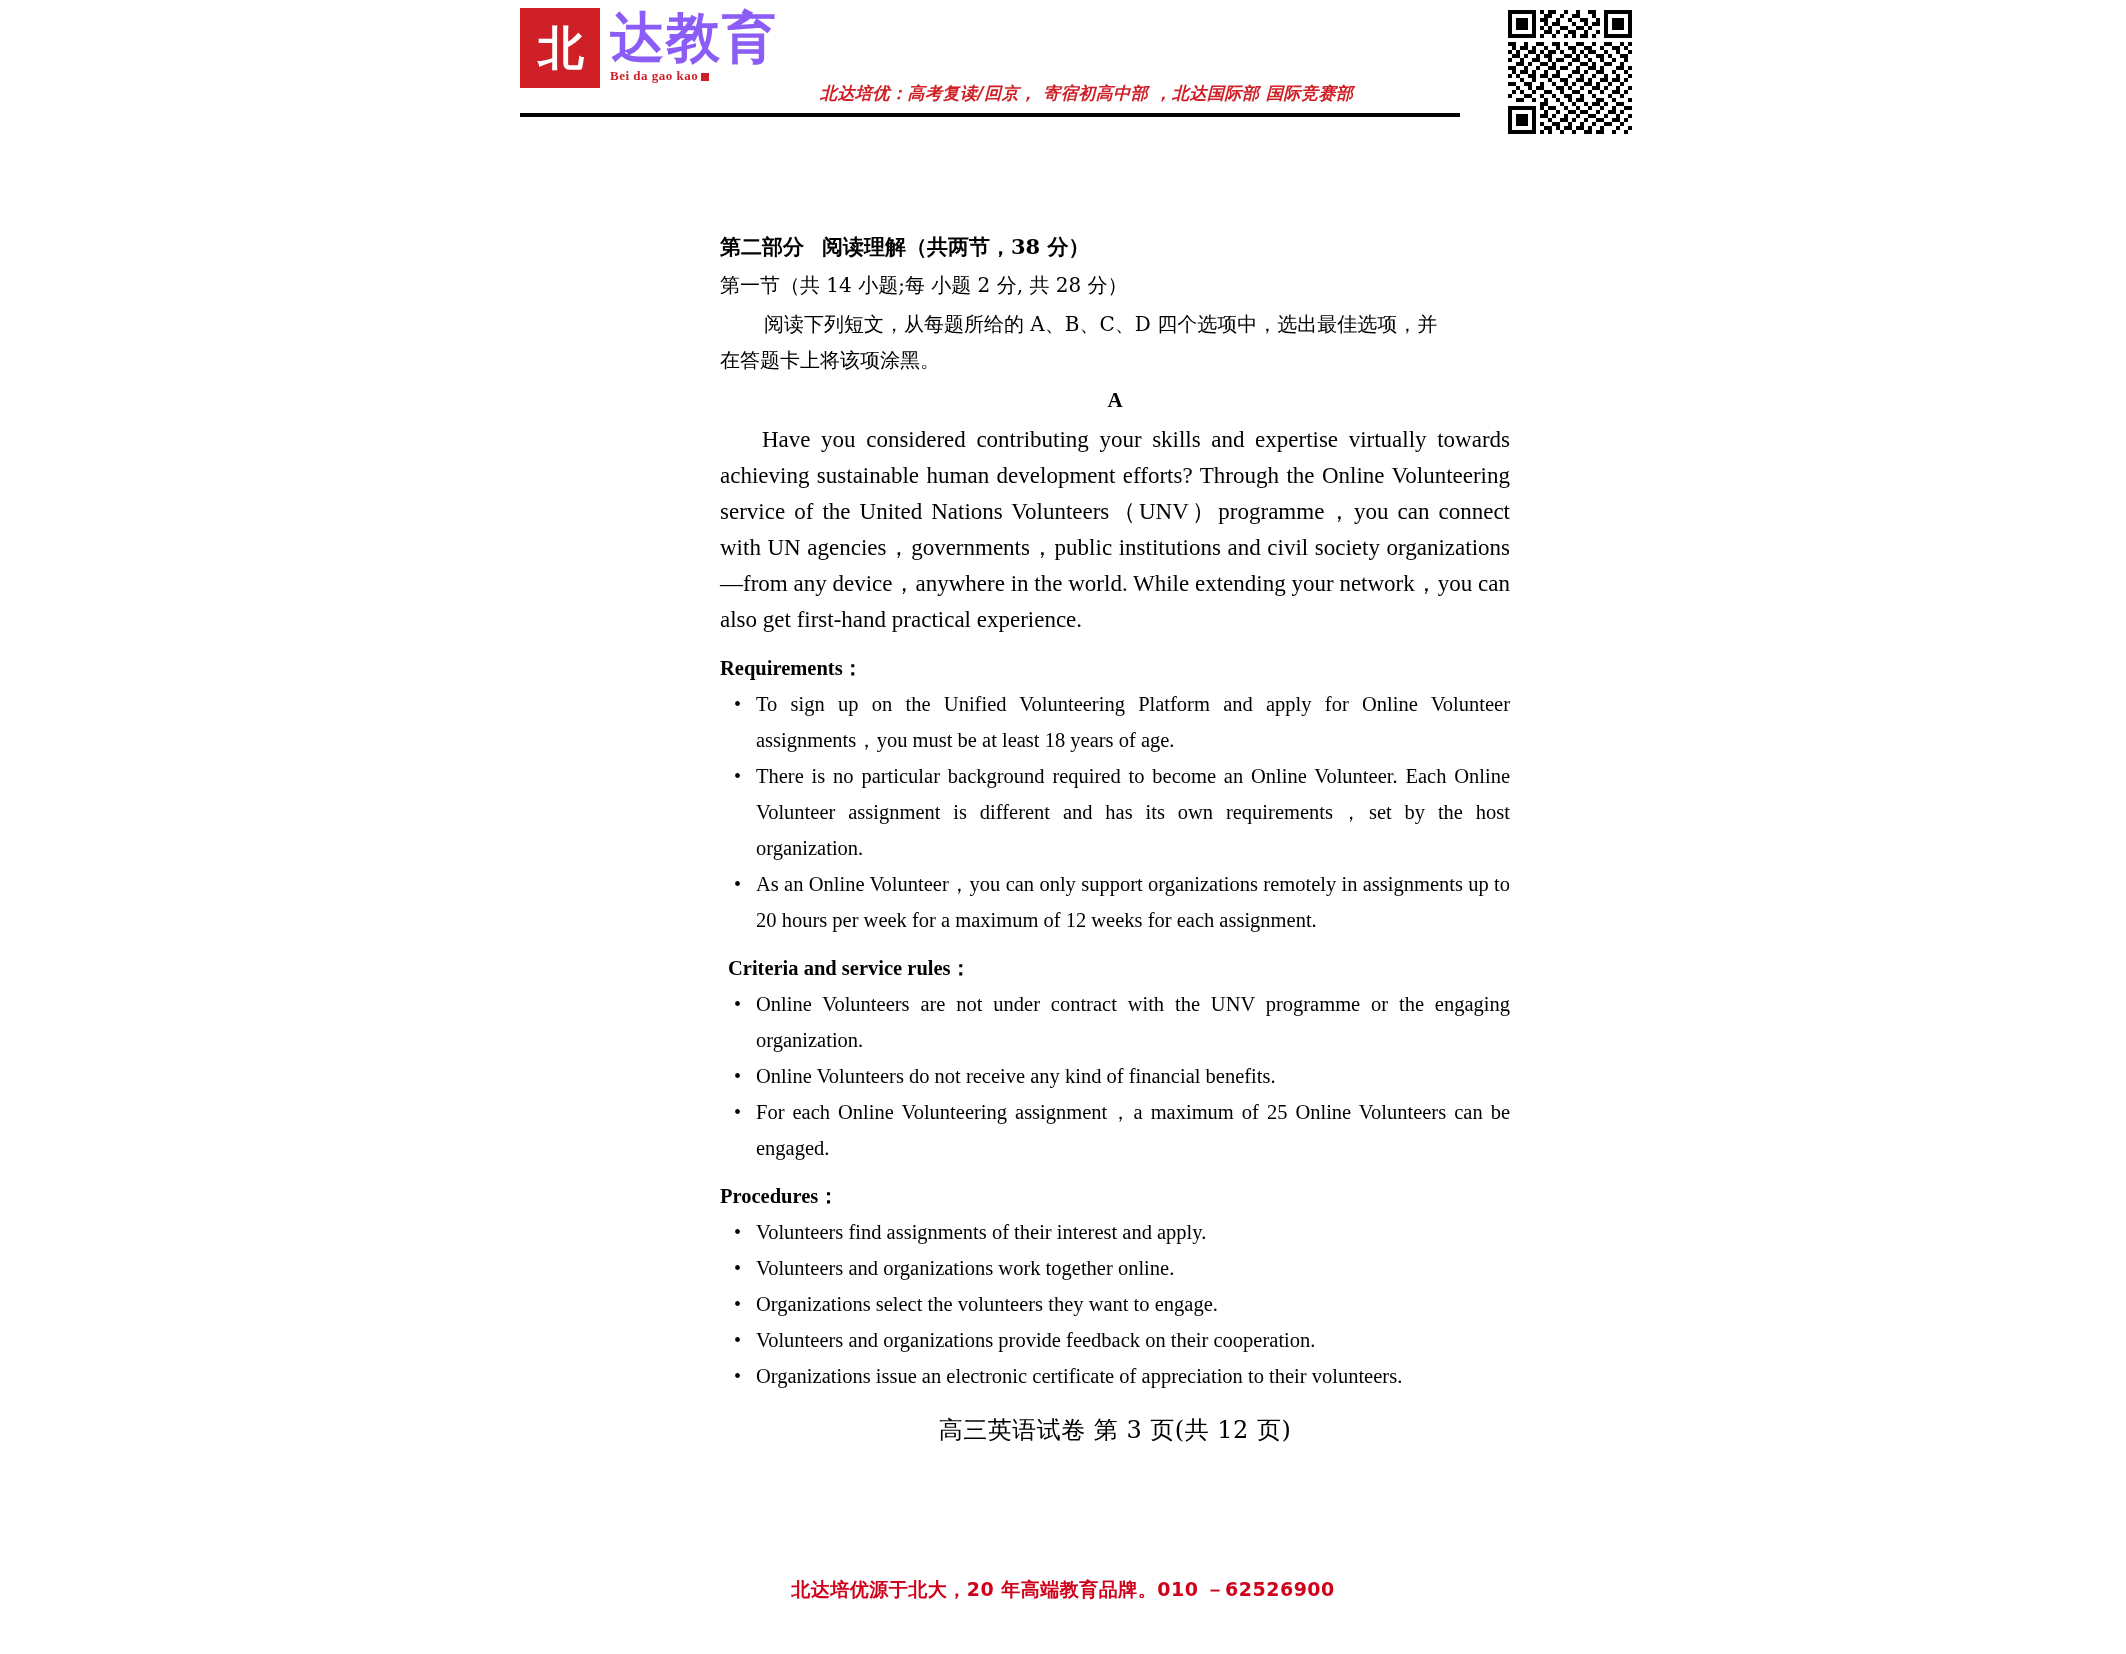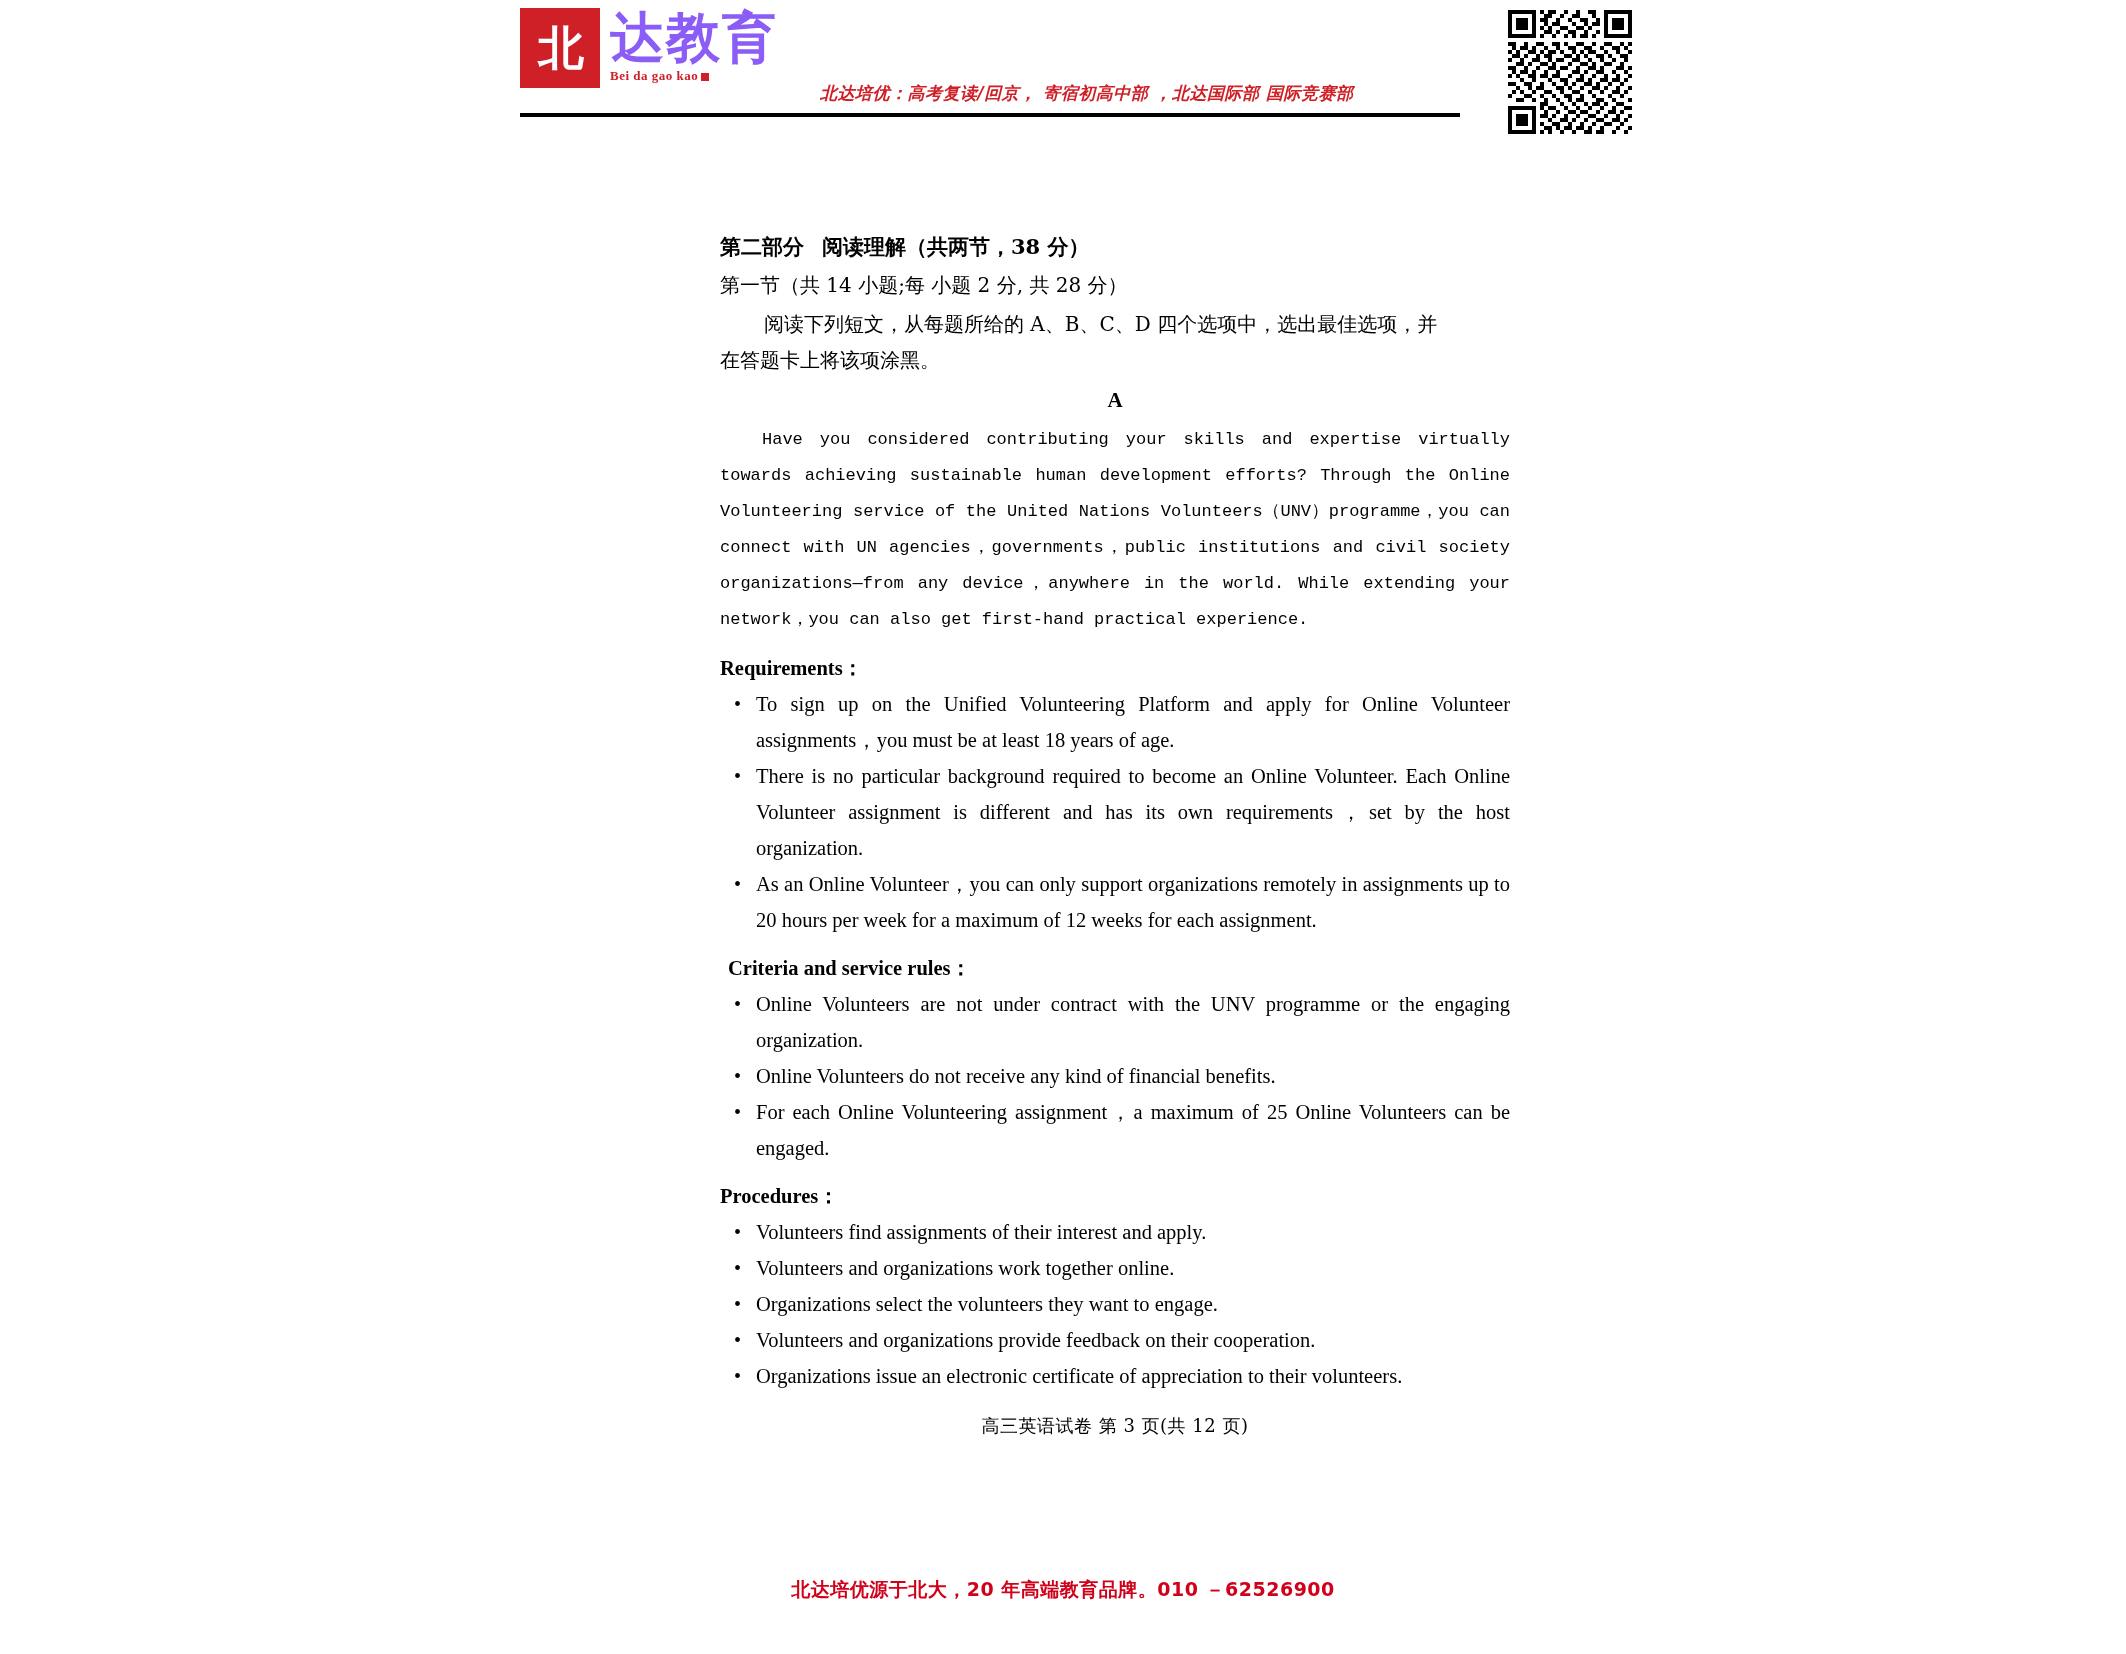--- a/index.html
+++ b/index.html
@@ -135,22 +135,22 @@
     line-height: 36px;
   }
   .passage-label {
     text-align: center;
     font-weight: bold;
     font-size: 21px;
     line-height: 44px;
     font-family: "Liberation Serif", serif;
   }
   .para {
-    font-family: Liberation Mono, monospace;
-    font-size: 17px;
+    font-family: Liberation Serif, serif;
+    font-size: 23px;
     line-height: 36px;
     text-align: justify;
     text-indent: 42px;
     text-justify: inter-word;
   }
   .head-bold {
     font-family: "Liberation Serif", serif;
     font-size: 20.5px;
     font-weight: bold;
     line-height: 36px;
@@ -173,21 +173,21 @@
   ul.bullets li::before {
     content: "\2022";
     position: absolute;
     left: 14px;
     top: 0;
     font-size: 20px;
   }
   .footer-page {
     text-align: center;
     font-family: "DejaVu Serif", serif;
-    font-size: 18px;
+    font-size: 24px;
     margin-top: 20px;
     letter-spacing: 0.5px;
   }
   .bottom-bar {
     position: absolute;
     left: 0;
     top: 1540px;
     width: 2126px;
     text-align: center;
     color: #d0021b;

